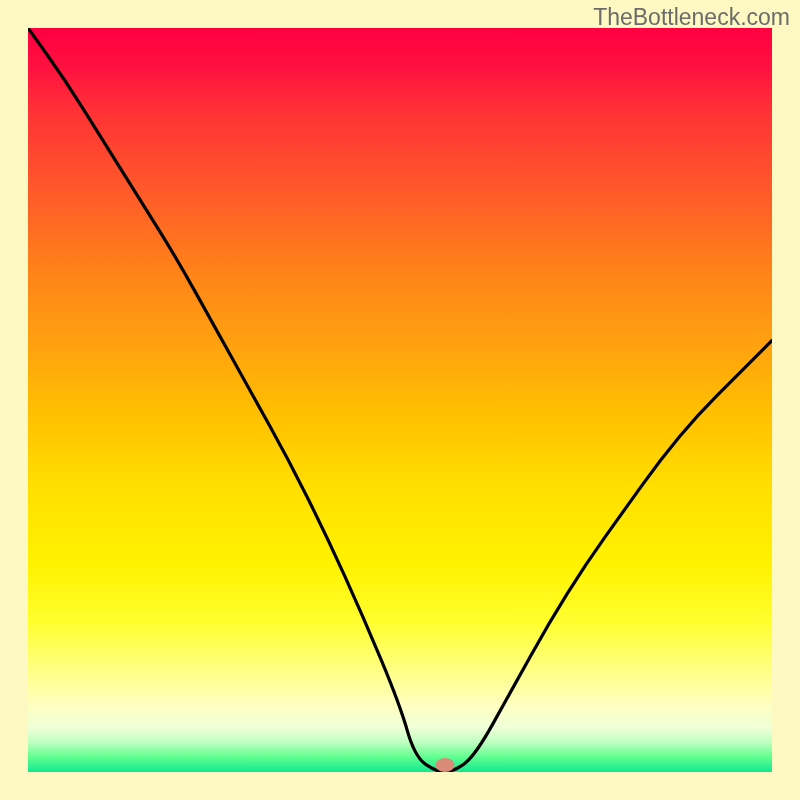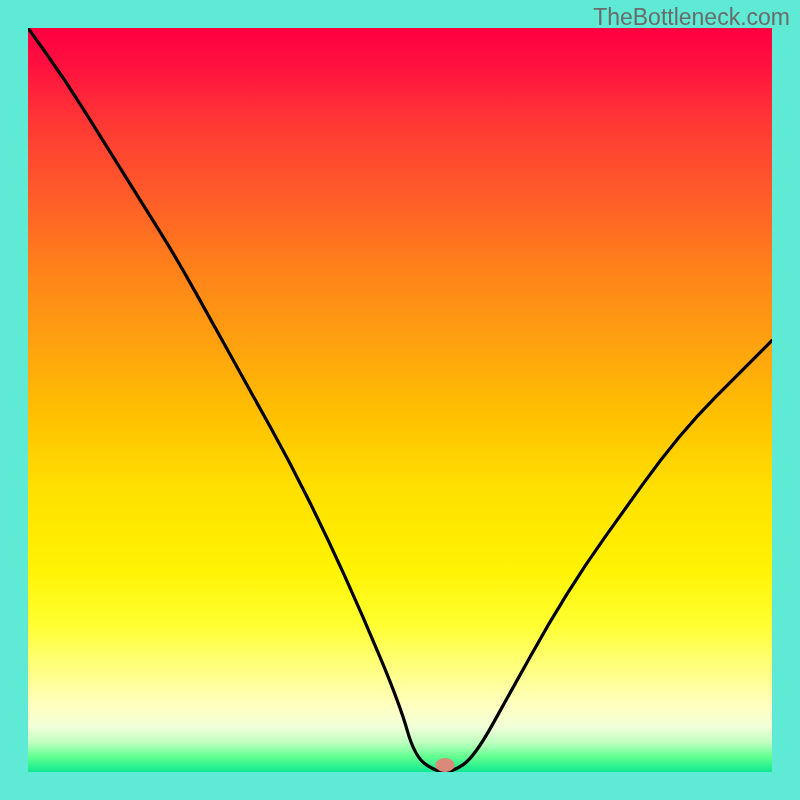--- a/index.html
+++ b/index.html
@@ -7,21 +7,21 @@
     padding: 0;
     width: 800px;
     height: 800px;
     background: #000;
     overflow: hidden;
   }
   .container {
     position: relative;
     width: 800px;
     height: 800px;
-    background: #5eead4;
+    background: #fef9c3;
   }
   .plot-area {
     position: absolute;
     left: 28px;
     top: 28px;
     width: 744px;
     height: 744px;
     overflow: hidden;
   }
   .gradient-bg {

